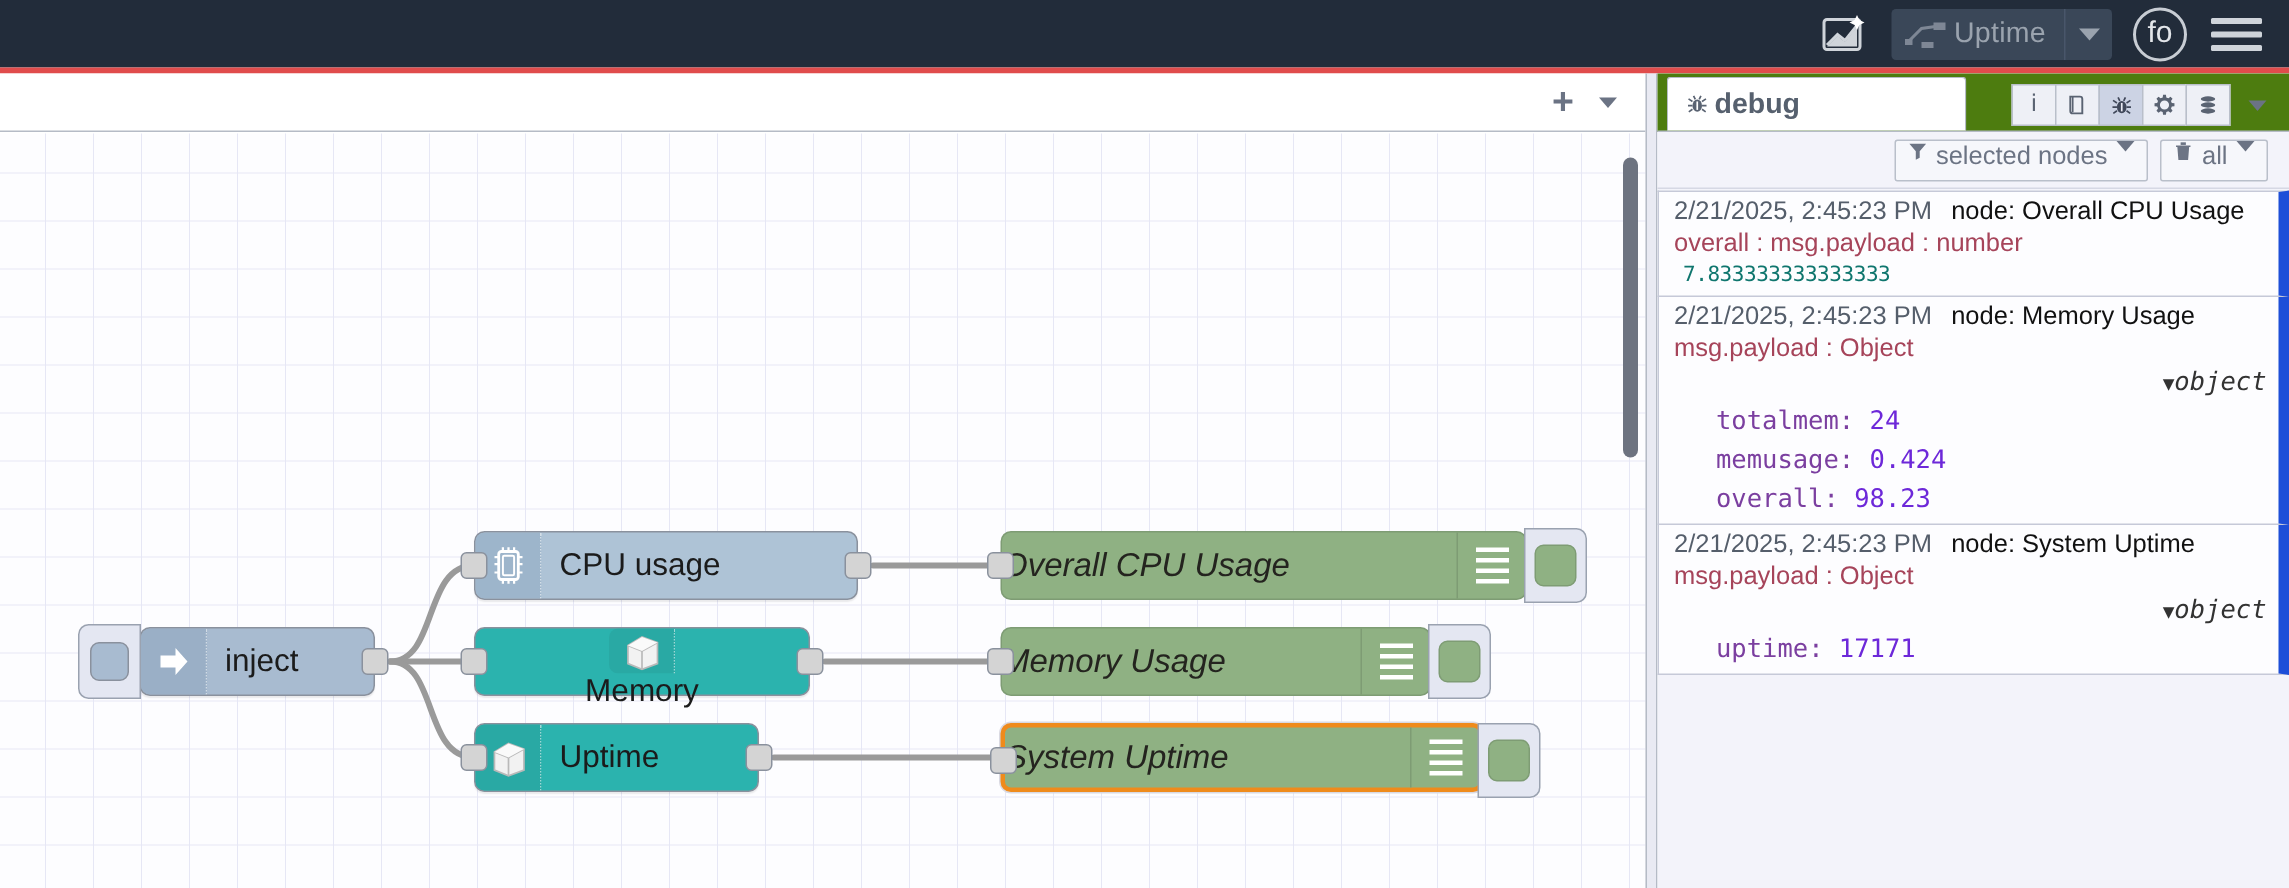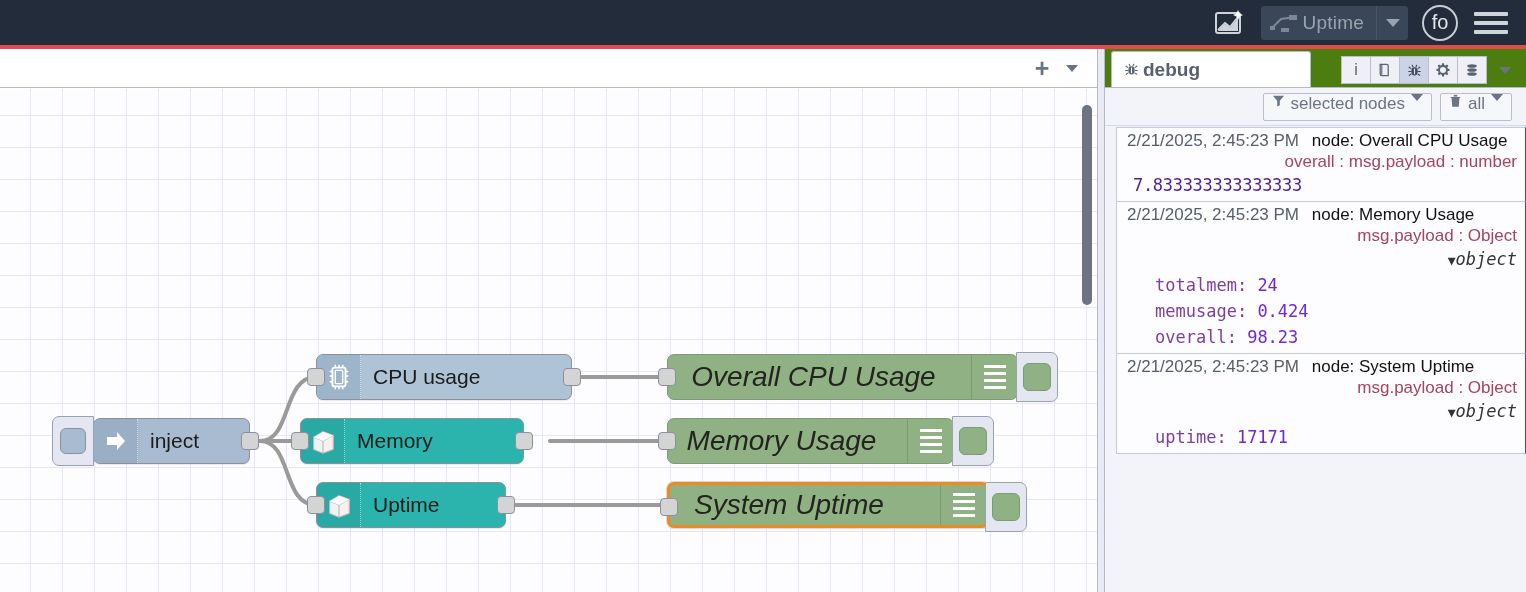--- a/index.html
+++ b/index.html
@@ -149,39 +149,39 @@
     display: flex; align-items: center; justify-content: center;
     cursor: pointer;
   }
   .inject-btn-inner {
     width: 26px; height: 26px; border-radius: 6px;
     background: #a8bbd0; border: 1px solid #8a919d;
   }
   .n-inject .node-icon-box { background: #9aafc6; }
 
   .n-cpu    { left: 316px; top: 265px; width: 256px; background: #aec3d6; }
-  .n-mem    { left: 300px; top: 329px; width: 224px; background: #2bb3ae; }
+  .n-mem    { left: 316px; top: 329px; width: 224px; background: #2bb3ae; flex-direction: column; }
   .n-up     { left: 316px; top: 393px; width: 190px; background: #2bb3ae; }
   .n-cpu .node-icon-box { background: #9db5cb; }
   .n-mem .node-icon-box, .n-up .node-icon-box { background: #29a9a4; }
 
   
   .dbg-node {
     position: absolute; height: 46px;
     background: #8fb183; border: 1px solid #7e9c74;
     border-radius: 7px; display: flex; align-items: center;
     cursor: move;
   }
   .dbg-node.selected {
     border: 3px solid #ef8b1c;
     box-shadow: 0 0 0 1px #d9d9e2;
     gap: 20px;
   }
   .dbg-label {
-    flex: 1; text-align: center; font-size: 28px;
+    flex: 1; text-align: left; font-size: 22px;
     font-style: italic; color: #24241f;
     padding-right: 12px; white-space: nowrap;
   }
   .dbg-lines {
     width: 46px; height: 100%;
     display: flex; flex-direction: column; align-items: center;
     justify-content: center; gap: 4px;
     border-left: 1px solid #7e9c74;
   }
   .dbg-lines i { display: block; width: 22px; height: 3px; background: #fff; }
@@ -242,32 +242,31 @@
   }
   .filter-btn {
     height: 28px; background: #f6f7fb; border: 1px solid #b9bfca;
     border-radius: 2px; display: flex; align-items: flex-start; gap: 6px;
     padding: 0 8px; font-size: 17px; color: #6c7484; cursor: pointer;
   }
 
   .sb-messages { background: #f3f3fa; padding-top: 1px; }
   .msg {
     background: #fdfdff; border-bottom: 1px solid #c6c9d8;
-    border-left: 1px solid #c6c9d8; border-right: 1px solid #1d4ed8;
+    border-left: 1px solid #c6c9d8; border-right: 7px solid #1d4ed8;
     padding: 3px 8px 6px 10px;
-    margin-left: 11px;
   }
   .msg:first-child { border-top: 1px solid #c6c9d8; }
   .msg-head { font-size: 17px; white-space: nowrap; }
   .msg-time { color: #555e6b; }
   .msg-node { color: #111; margin-left: 8px; }
-  .msg-topic { font-size: 17px; color: #a6445a; margin-top: 1px; text-align: right; }
+  .msg-topic { font-size: 17px; color: #a6445a; margin-top: 1px; }
   .msg-value {
     font-family: "DejaVu Sans Mono", monospace;
-    font-size: 17px; color: #4c1d95; margin-top: 3px; padding-left: 6px;
+    font-size: 14px; color: #0f766e; margin-top: 3px; padding-left: 6px;
     letter-spacing: -.3px;
   }
   .obj-toggle {
     font-family: "DejaVu Sans Mono", monospace;
     font-size: 17px; color: #333; font-style: italic;
     margin-top: 3px; padding-left: 4px; cursor: pointer; text-align: right;
   }
   .obj-toggle .arw { color: #333; font-style: normal; font-size: 13px; }
   .obj-prop {
     font-family: "DejaVu Sans Mono", monospace;

